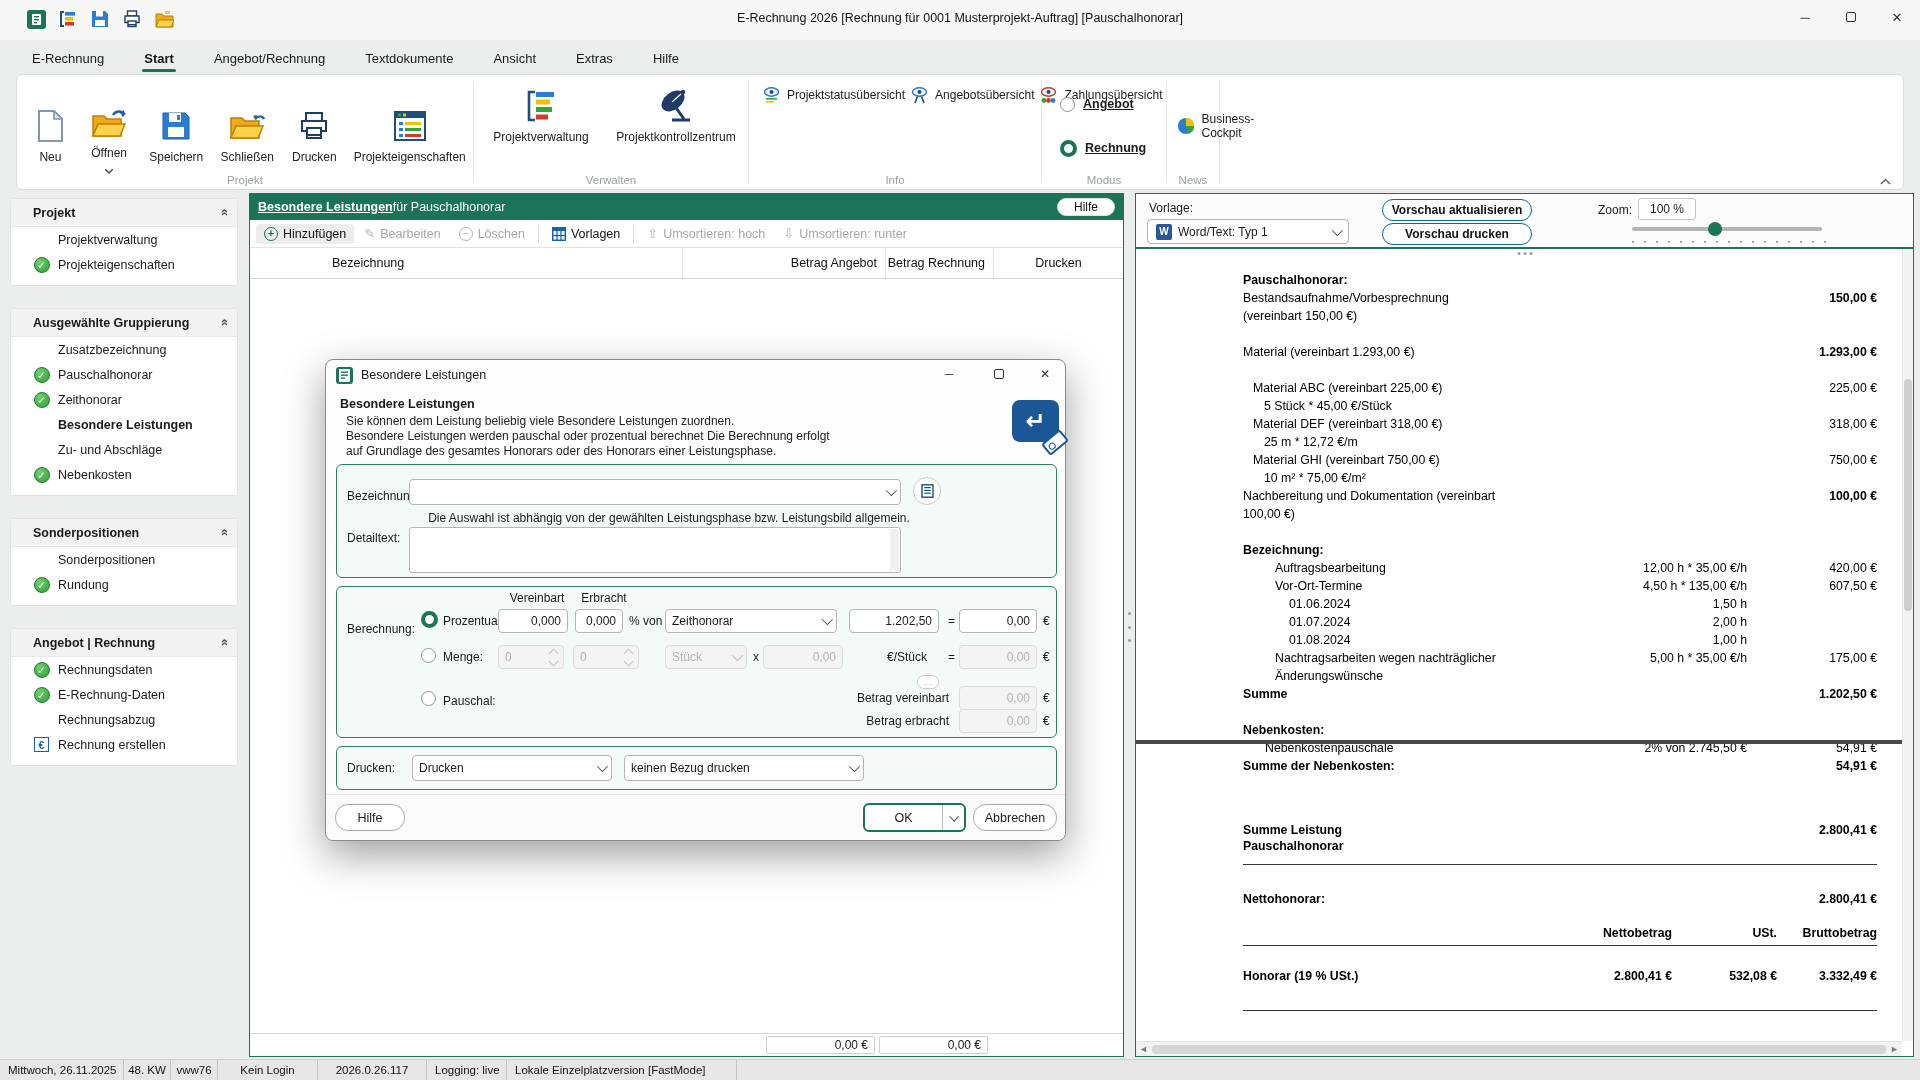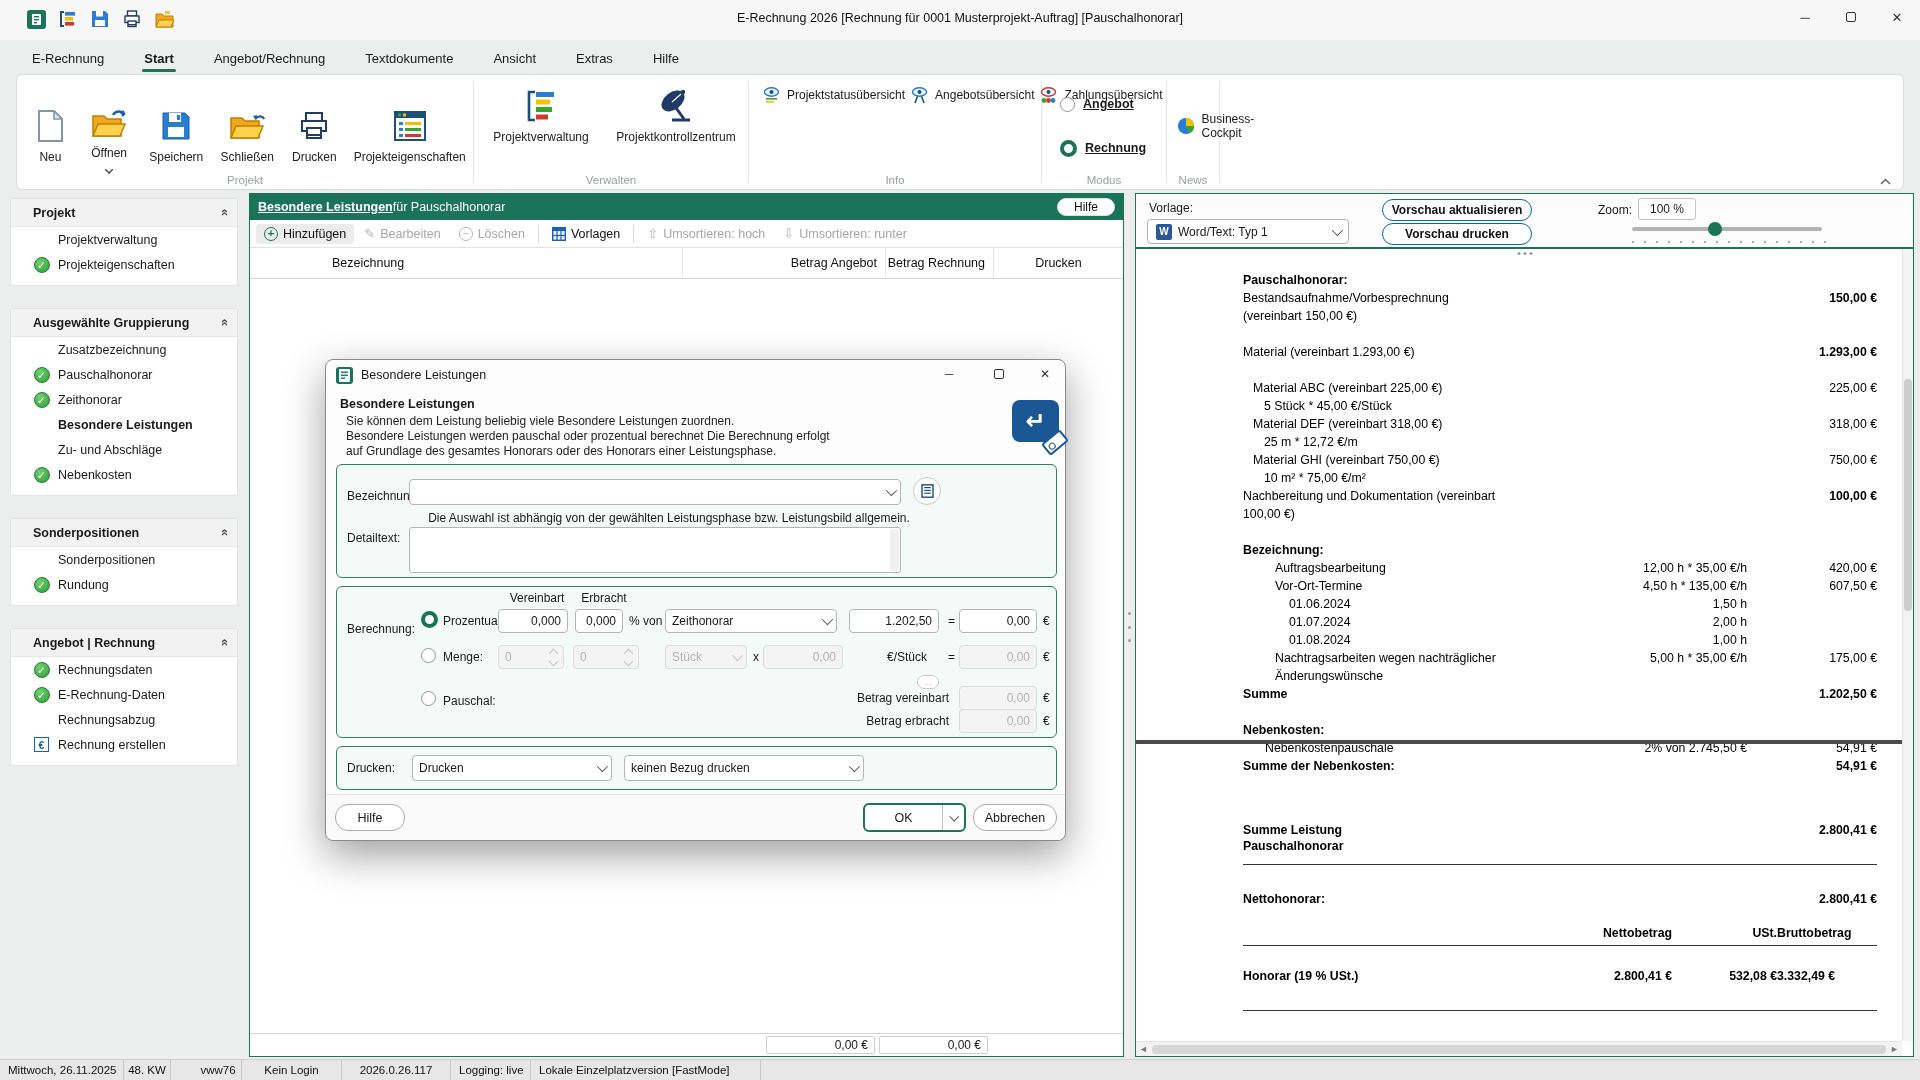--- a/index.html
+++ b/index.html
@@ -121,21 +121,21 @@
   .doc2 { top:573px; line-height:16px; }
   .prow { display:flex; }
   .prow.blank { height:18px; }
   .pc0 { flex:1; }
   .pc1 { width:240px; text-align:right; }
   .pc2 { width:130px; text-align:right; }
   .pb { font-weight:bold; }
   .phr { border-top:1.5px solid #333; height:0; }
   .p2c1 { width:160px; text-align:right; }
   .p2c2 { width:105px; text-align:right; }
-  .p2c3 { width:100px; }
+  .p2c3 { width:100px; text-align:right; }
   .page-sep { position:absolute; left:0; right:11px; top:491px; height:4px; background:#4a4a4a; }
   .vscroll { position:absolute; right:0; top:0; bottom:15px; width:11px; background:#f3f3f3; border-left:1px solid #e4e4e4; }
   .vthumb { position:absolute; left:1px; right:1px; top:130px; height:232px; background:#cdcdcd; border-radius:5px; }
   .hscroll { position:absolute; left:0; right:11px; bottom:0; height:15px; background:#f3f3f3; border-top:1px solid #e4e4e4;
              display:flex; align-items:center; justify-content:space-between; padding:0 3px; color:#7c7c7c; font-size:9px; }
   .hthumb { flex:1; height:9px; margin:0 4px; background:#d6d6d6; border-radius:4px; }
 
   
   .dialog { position:absolute; left:325px; top:359px; width:741px; height:482px; background:#fdfdfd;
             border:1px solid #8a8a8a; border-radius:8px; box-shadow:0 14px 40px rgba(0,0,0,.38); z-index:10; font-size:12px; }
@@ -902,19 +902,19 @@
           <span class="chev" style="transform:rotate(45deg) translateY(-1px); width:7px; height:7px;"></span>
         </span>
     </div>
     <div class="pillbtn" style="left:647px; width:84px;">Abbrechen</div>
   </div>
 </div>
 
 <div class="statusbar" id="statusbar">
     <div class="st-cell" style="width: 124px;">Mittwoch, 26.11.2025</div>
     <div class="st-cell" style="width: 47px; justify-content: center;">48. KW</div>
-    <div class="st-cell" style="width: 47px; justify-content: center; margin-left: 24px;">vww76</div>
+    <div class="st-cell" style="width: 47px; justify-content: center;">vww76</div>
     <div class="st-cell" style="width: 100px; justify-content: center;">Kein Login</div>
     <div class="st-cell" style="width: 109px; justify-content: center;">2026.0.26.117</div>
     <div class="st-cell" style="width: 80px;">Logging: live</div>
     <div class="st-cell" style="width: 230px;">Lokale Einzelplatzversion [FastMode]</div>
     <div style="flex: 1 1 0%;"></div>
   </div>
 
 </body></html>

